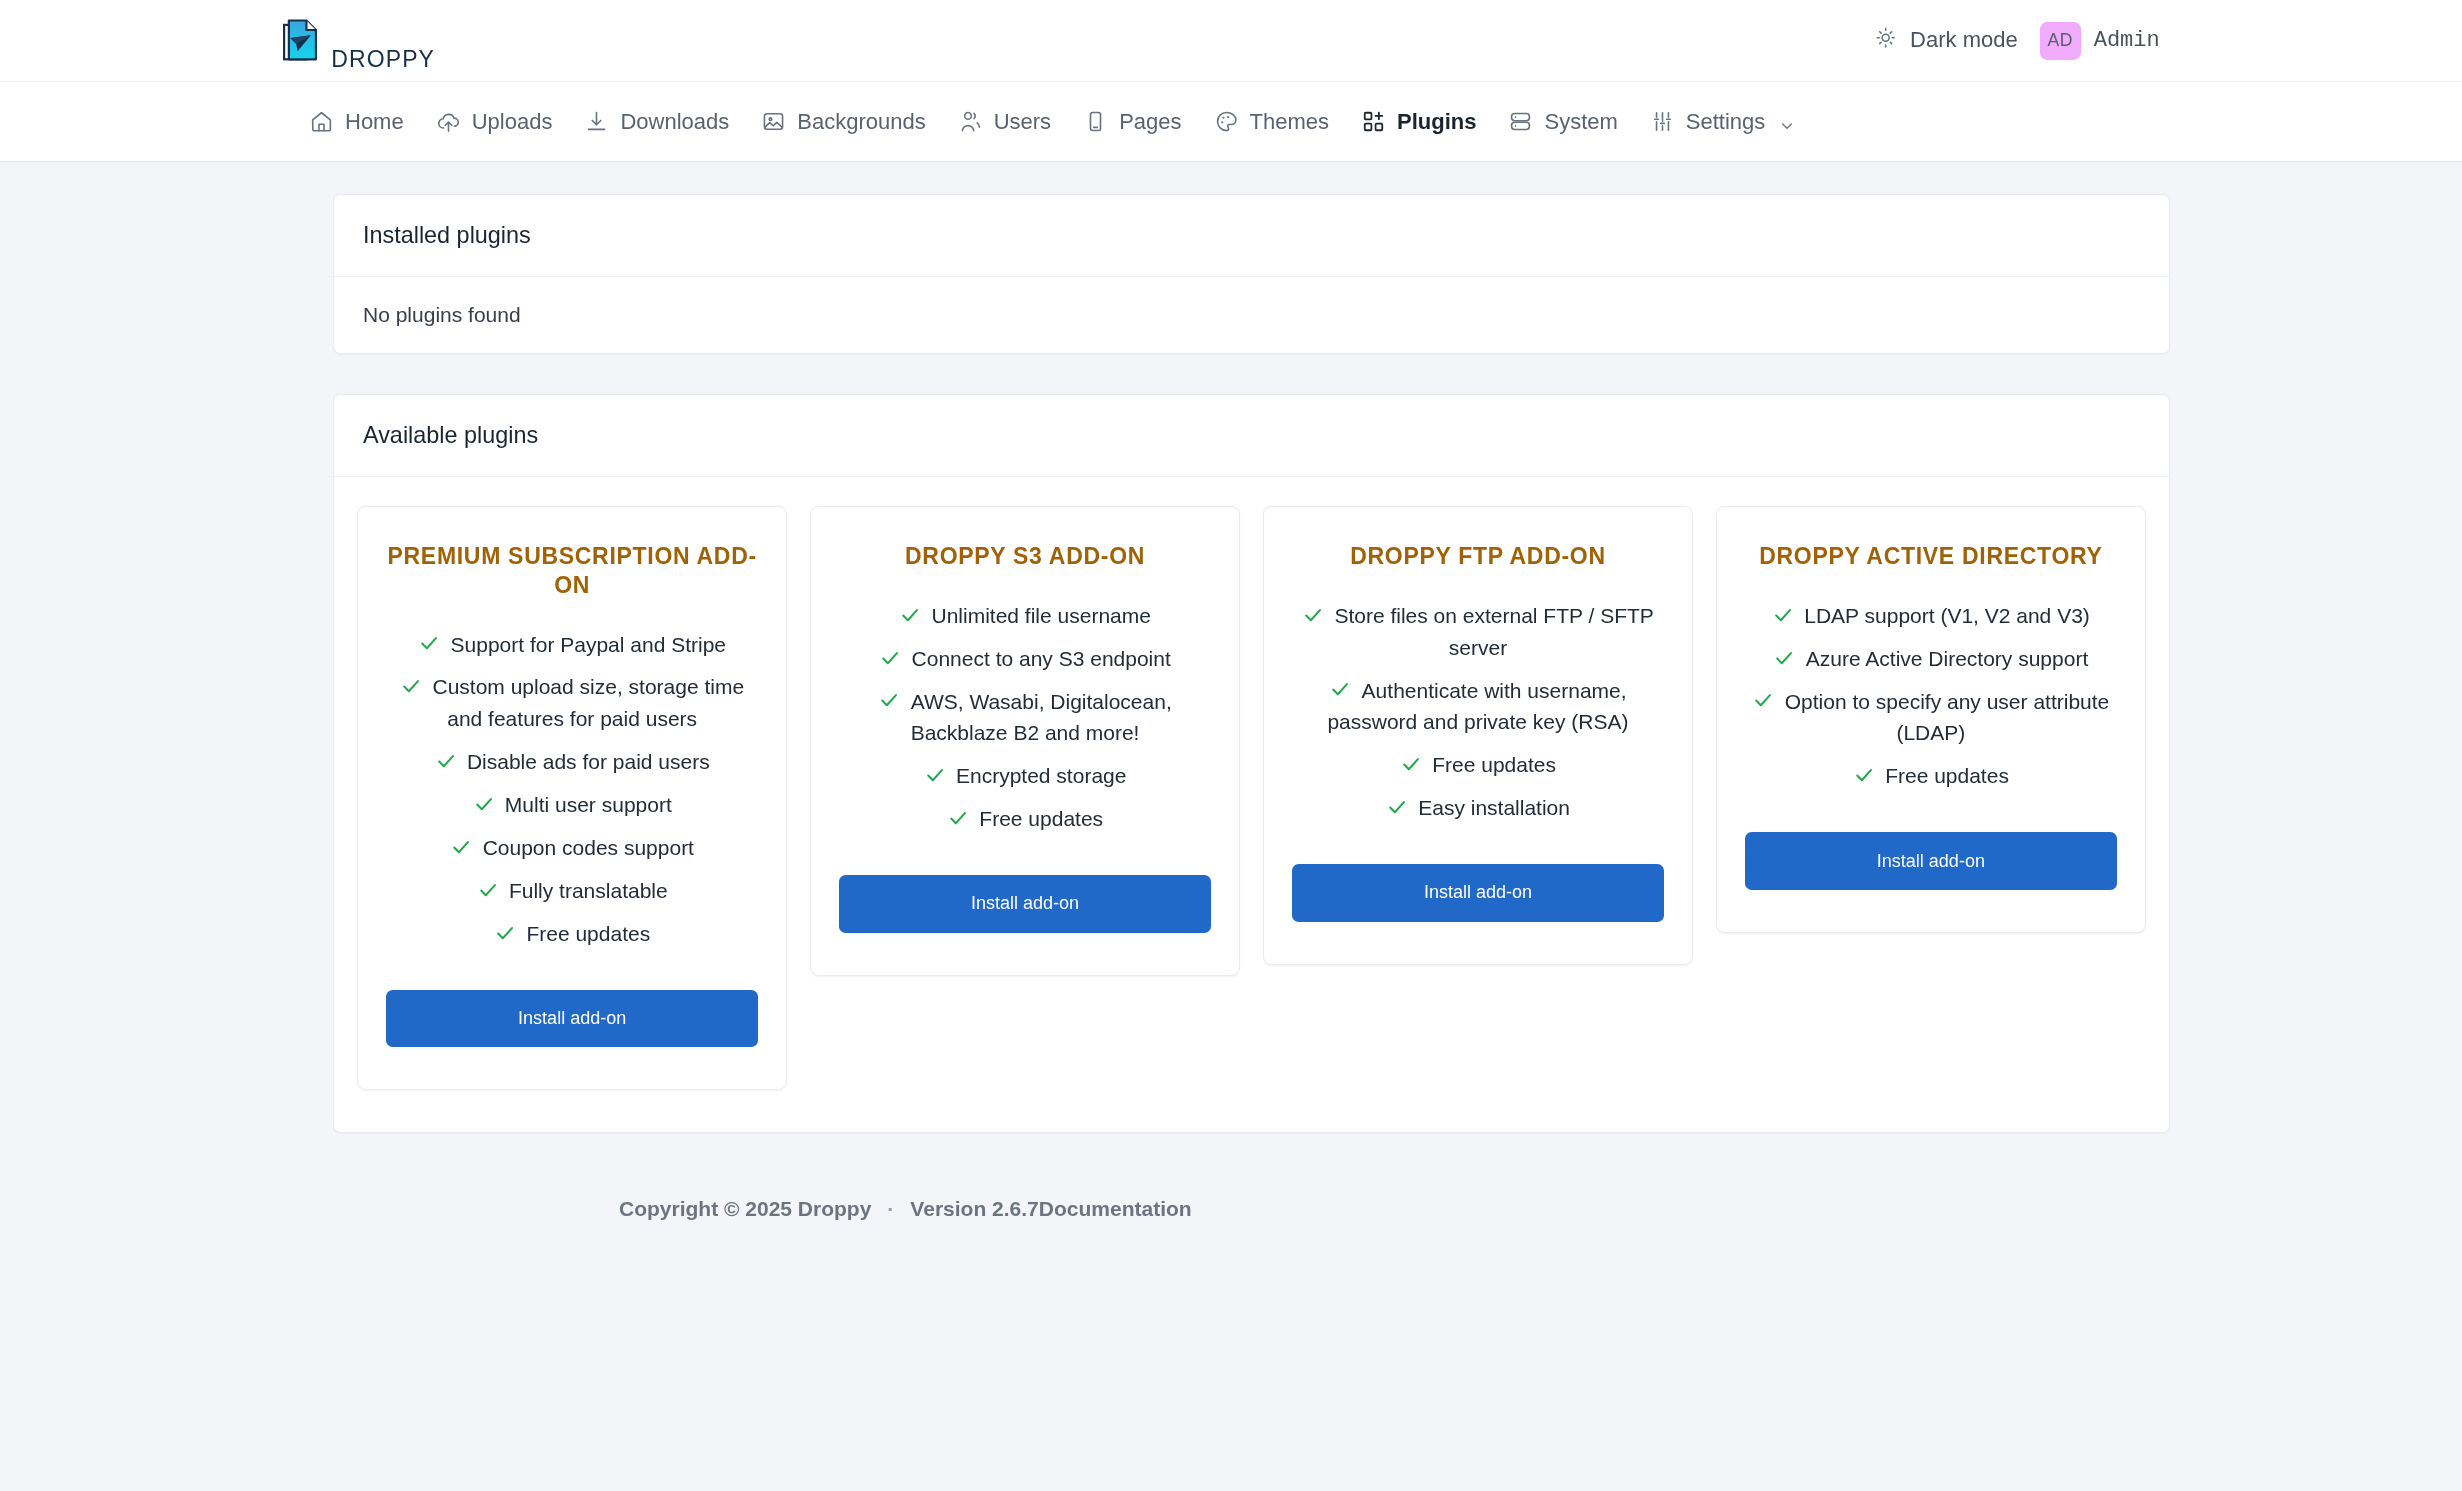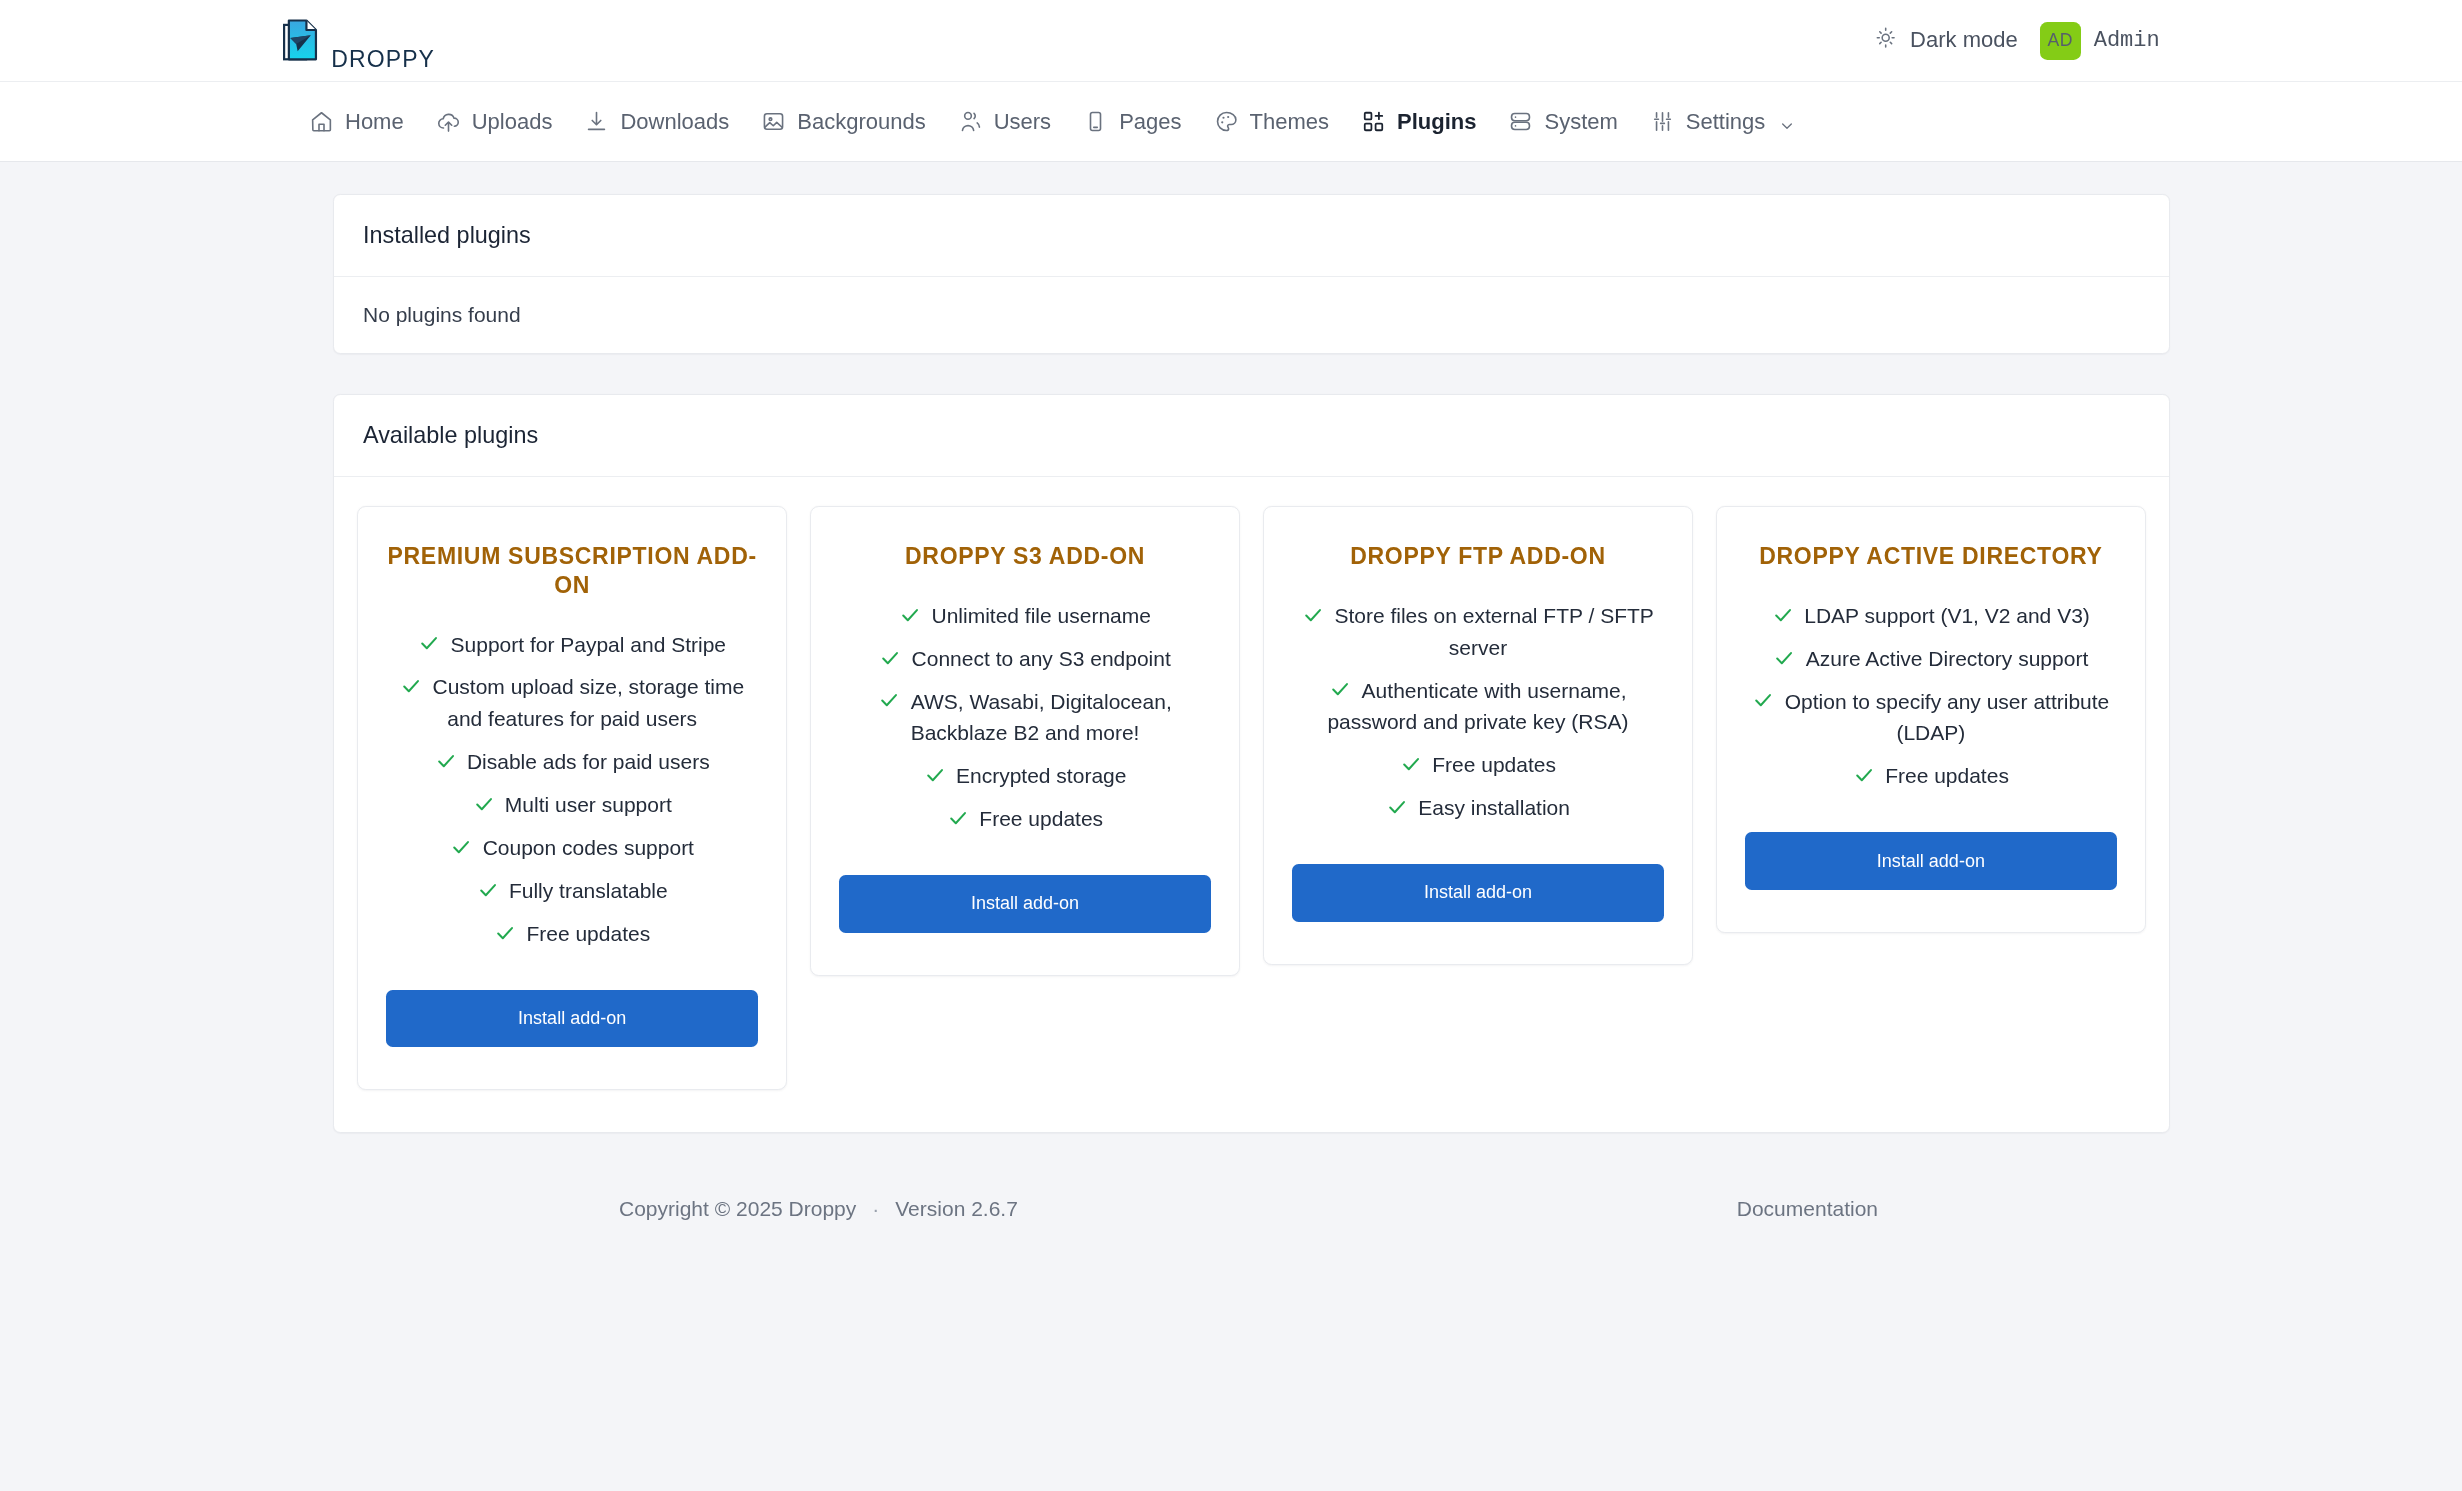--- a/index.html
+++ b/index.html
@@ -36,21 +36,21 @@
 
   .header-right { display: flex; align-items: center; gap: 0; }
   .darkmode-btn {
     display: flex; align-items: center; gap: 12.5px;
     font-size: 22px; color: #4a5260; cursor: pointer;
     padding: 7.3px 11.7px;
   }
   .user-chip { display: flex; align-items: center; gap: 13px; cursor: pointer; padding: 7.3px 10.3px; }
   .avatar {
     width: 41px; height: 38px; border-radius: 7.3px;
-    background: #84cc16; color: #565e6c;
+    background: #f0abfc; color: #565e6c;
     display: flex; align-items: center; justify-content: center;
     font-size: 17.6px; letter-spacing: 0.4px;
   }
   .user-name { font-size: 22px; color: #4a5260; font-family: Liberation Mono, monospace; }
 
   
   .navbar {
     height: 81px;
     background: #ffffff;
     border-top: 0.7px solid #eceef1;
@@ -144,24 +144,24 @@
     font-size: 18px;
     padding: 18.3px 7.3px;
     cursor: pointer;
     margin-top: auto;
   }
 
   
   .footer {
     display: flex;
     align-items: center;
-    justify-content: space-between;
     padding: 23.4px 292px 0 286px;
     font-size: 21px;
     color: #6c7482;
+    font-weight: bold;
   }
   .footer-left { display: flex; align-items: center; gap: 16px; }
   .dot-sep { color: #9aa1ad; }
   .footer-link { color: #6c7482; cursor: pointer; text-decoration: none; }
 </style>
 </head>
 <body>
 
 <div class="topbar">
 

